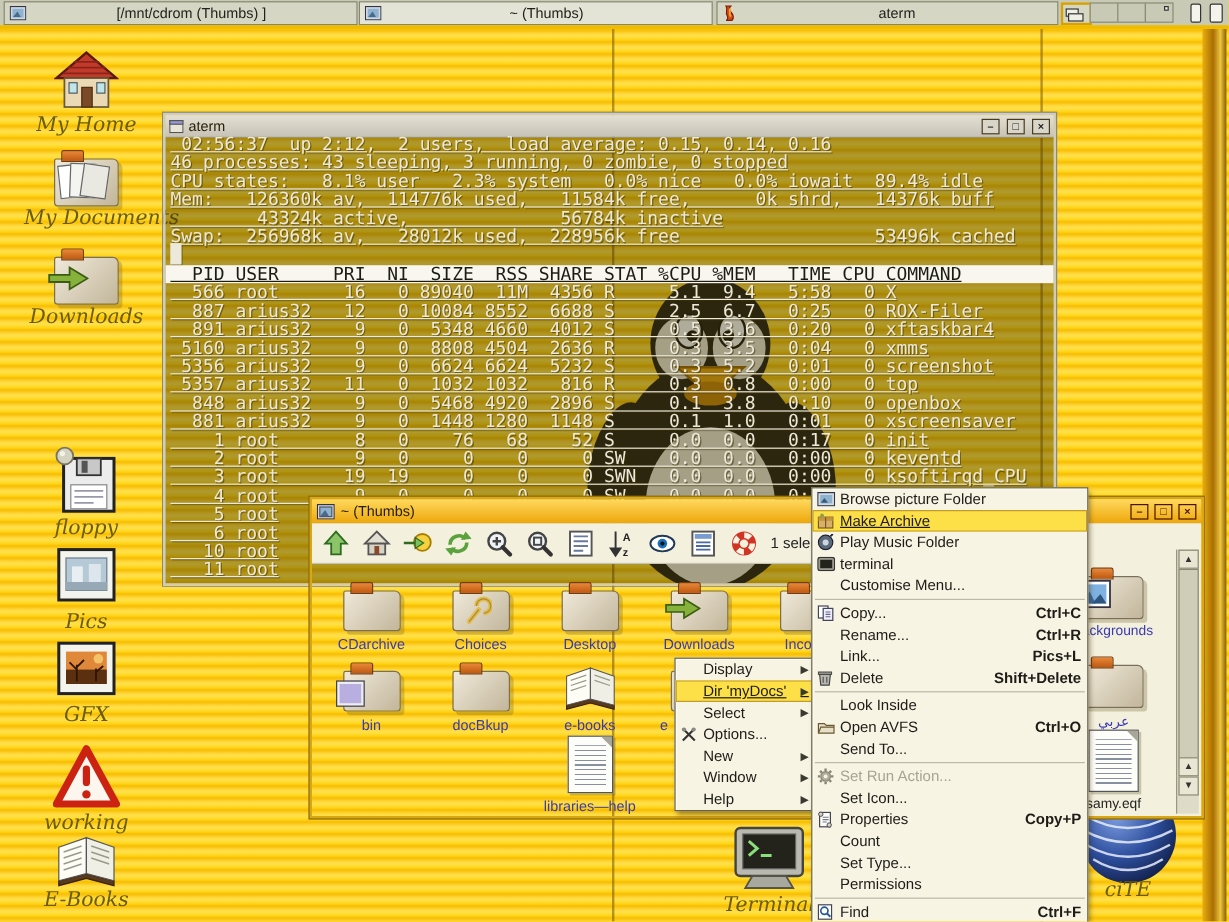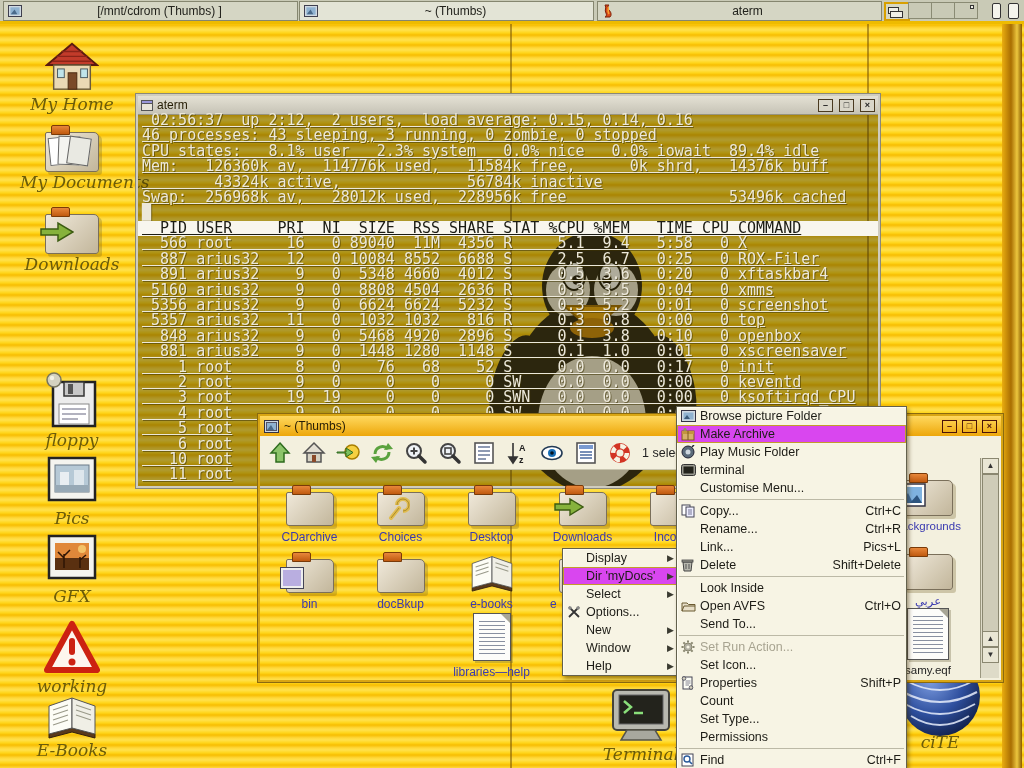--- a/index.html
+++ b/index.html
@@ -84,23 +84,23 @@
     background:#cfccb8;border:1px solid #8a8770;}
   .sideitem{position:absolute;width:98px;left:0;text-align:center;}
 
   
   .menu{background:#f7f4e4;border:1px solid #63614d;z-index:40;
     box-shadow:2px 3px 4px rgba(60,40,0,.45), inset 1px 1px 0 #fffdf2;}
   .mi{display:flex;align-items:center;height:18px;padding:0 5px 0 4px;
     font-size:12.5px;color:#1d1c16;}
   .mi .ic{width:19px;flex:0 0 19px;display:flex;align-items:center;}
   .mi .lbl{flex:1;white-space:nowrap;}
-  .mi .sc{margin-left:10px;white-space:nowrap;}
+  .mi .sc{margin-left:10px;white-space:nowrap;font-weight:bold;}
   .mi .arr{font-size:9px;color:#3a3a30;margin-left:6px;}
-  .mi.hl{background:#d946ef;box-shadow:inset 0 0 0 1px #c39b2c;}
+  .mi.hl{background:#fde047;box-shadow:inset 0 0 0 1px #c39b2c;text-decoration:underline;}
   .mi.disabled{color:#a8a491;}
   .msep{height:5px;display:flex;align-items:center;padding:0 2px;}
   .msep::before{content:"";flex:1;height:1px;background:#bcb9a6;}
   #menu1{left:562px;top:548px;width:116px;z-index:40;}
   #menu2{left:676px;top:406px;width:229px;z-index:50;}
 
   
   .dicon{width:104px;text-align:center;z-index:1;}
   .dicon .dlabel{font-family:"DejaVu Serif",serif;font-style:italic;font-size:17px;
     color:#6b5c0a;white-space:nowrap;}
@@ -685,21 +685,21 @@
   <div class="mi">
     <span class="ic">
       <svg width="13" height="14" viewBox="0 0 13 14">
           <rect x="2" y="1" width="9" height="12" fill="#fdfdf5" stroke="#445"></rect>
           <circle cx="3" cy="2.5" r="1.8" fill="#d8d4c0" stroke="#445" stroke-width="0.8"></circle>
           <circle cx="10" cy="11.5" r="1.8" fill="#d8d4c0" stroke="#445" stroke-width="0.8"></circle>
           <path d="M4.5 5 H9.5 M4.5 7 H9.5 M4.5 9 H8" stroke="#778" stroke-width="0.9"></path>
         </svg>
     </span>
       <span class="lbl">Properties</span>
-      <span class="sc">Shift+P</span>
+      <span class="sc">Copy+P</span>
   </div>
   <div class="mi">
     <span class="ic"></span>
       <span class="lbl">Count</span>
   </div>
   <div class="mi">
     <span class="ic"></span>
       <span class="lbl">Set Type...</span>
   </div>
   <div class="mi">

